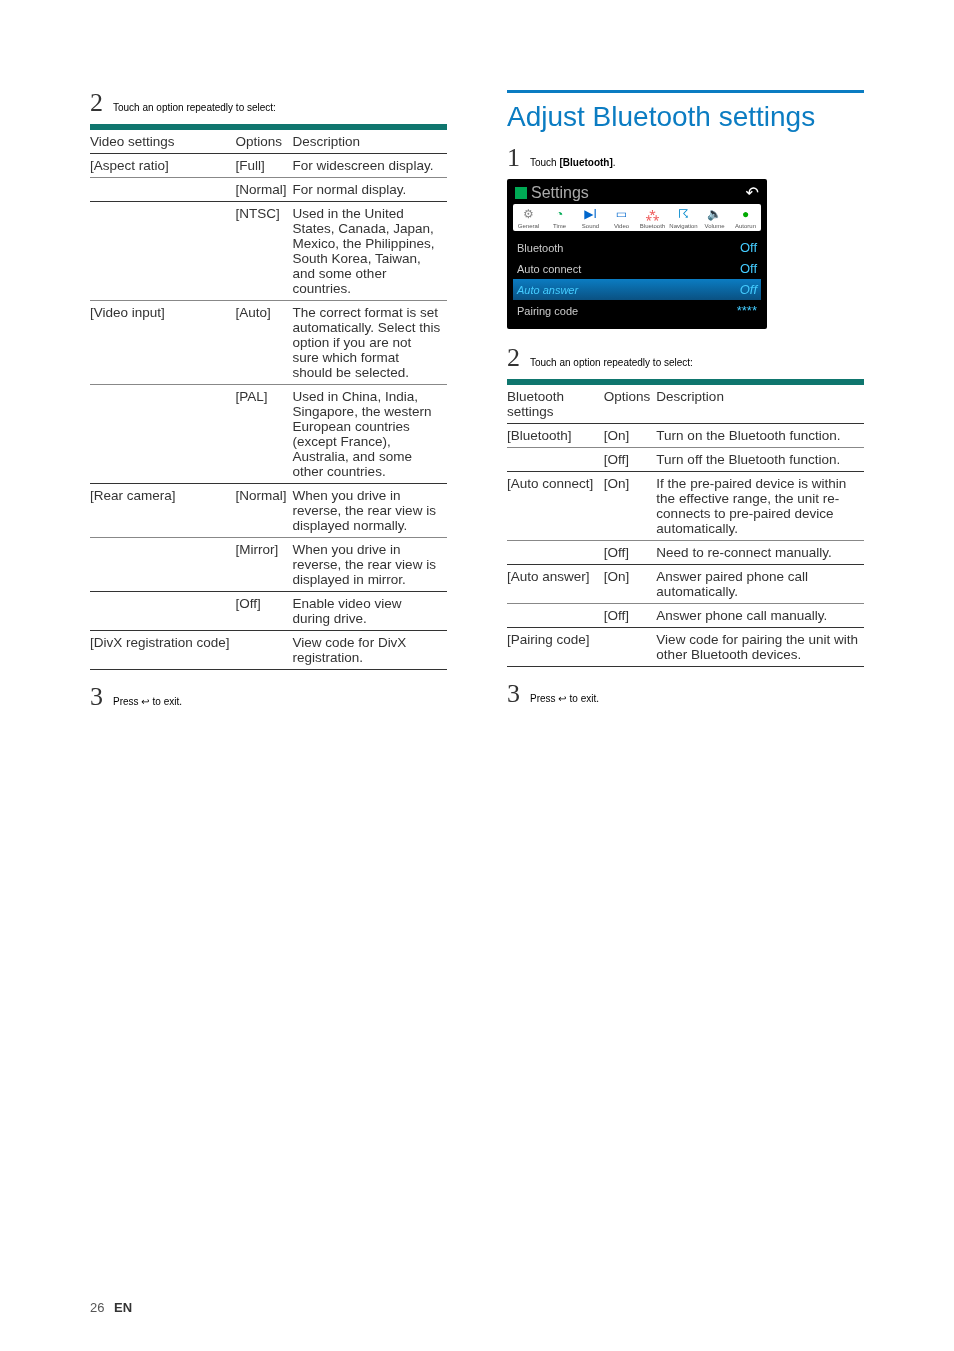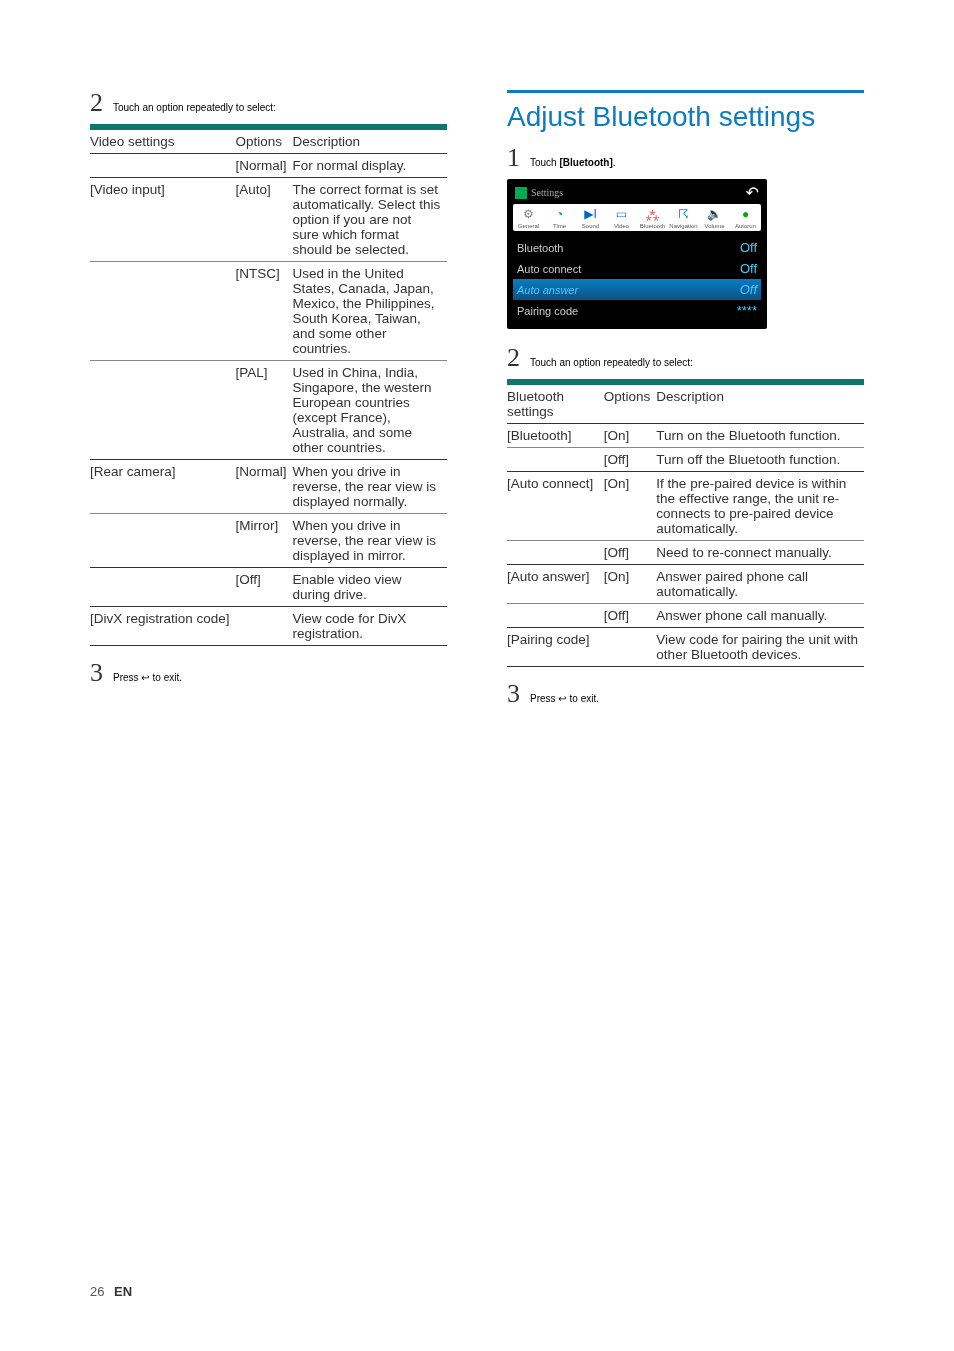--- a/index.html
+++ b/index.html
@@ -43,34 +43,34 @@
 .screenshot {
   width: 260px;
   background: #000;
   border-radius: 2px;
   padding: 4px 6px 8px 6px;
   margin: 6px 0 16px 0;
   color: #fff;
   font-size: 11px;
 }
 .ss-top { display: flex; align-items: center; justify-content: space-between; padding: 0 2px 2px 2px; }
-.ss-title { color: #aaa; font-size: 10px; display: flex; align-items: center; gap: 4px; font-family: Liberation Serif, serif; }
+.ss-title { color: #aaa; font-size: 16px; display: flex; align-items: center; gap: 4px; }
 .ss-home { width: 12px; height: 12px; background: #0a5; display: inline-block; }
 .ss-back { color: #fff; font-size: 16px; }
 .ss-tabs { display: flex; background: #fff; border-radius: 2px; overflow: hidden; }
 .ss-tab { flex:1; display:flex; flex-direction:column; align-items:center; padding:2px 0; gap:1px; }
 .ss-tab .ico { width:16px; height:16px; display:flex; align-items:center; justify-content:center; font-size:12px; }
 .ss-tab .lbl { font-size:6px; color:#555; }
 .ss-list { margin-top:6px; }
 .ss-row { display:flex; justify-content:space-between; align-items:center; padding:3px 4px; }
 .ss-row.highlight { background: linear-gradient(#0b7cc2,#0a5182); border-radius:0;font-style:italic; }
 .ss-label { color:#ccc; }
 .ss-row.highlight .ss-label { color:#4cf; }
 .ss-value { color:#4cf; font-size:13px;margin-left:16px; }
-.footer { position: absolute; bottom: 52px; left: 90px; font-size: 13px; color: #555; }
+.footer { position: absolute; bottom: 36px; left: 90px; font-size: 13px; color: #555; }
 .footer .en { font-weight: bold; color:#333; margin-left:6px; }
 .back-glyph { display:inline-block; transform: scaleX(-1); }
 </style>
 </head>
 <body>
 
 <div class="columns">
 
   <div class="col">
     <div class="step-line">
@@ -80,34 +80,39 @@
 
     <table class="settings">
       <thead>
         <tr>
           <th>Video settings</th>
           <th>Options</th>
           <th>Description</th>
         </tr>
       </thead>
       <tbody id="left-tbody">
+          <tr>
+            <td class="rowhead">[Aspect ratio]</td>
+            <td>[Full]</td>
+            <td>For widescreen display.</td>
+          </tr>
           <tr class="group-end">
             <td class="rowhead"></td>
             <td>[Normal]</td>
             <td>For normal display.</td>
+          </tr>
+          <tr>
+            <td class="rowhead"></td>
+            <td>[NTSC]</td>
+            <td>Used in the United States, Canada, Japan, Mexico, the Philippines, South Korea, Taiwan, and some other countries.</td>
           </tr>
           <tr>
             <td class="rowhead">[Video input]</td>
             <td>[Auto]</td>
             <td>The correct format is set automatically. Select this option if you are not sure which format should be selected.</td>
-          </tr>
-          <tr>
-            <td class="rowhead"></td>
-            <td>[NTSC]</td>
-            <td>Used in the United States, Canada, Japan, Mexico, the Philippines, South Korea, Taiwan, and some other countries.</td>
           </tr>
           <tr class="group-end">
             <td class="rowhead"></td>
             <td>[PAL]</td>
             <td>Used in China, India, Singapore, the western European countries (except France), Australia, and some other countries.</td>
           </tr>
           <tr>
             <td class="rowhead">[Rear camera]</td>
             <td>[Normal]</td>
             <td>When you drive in reverse, the rear view is displayed normally.</td>

